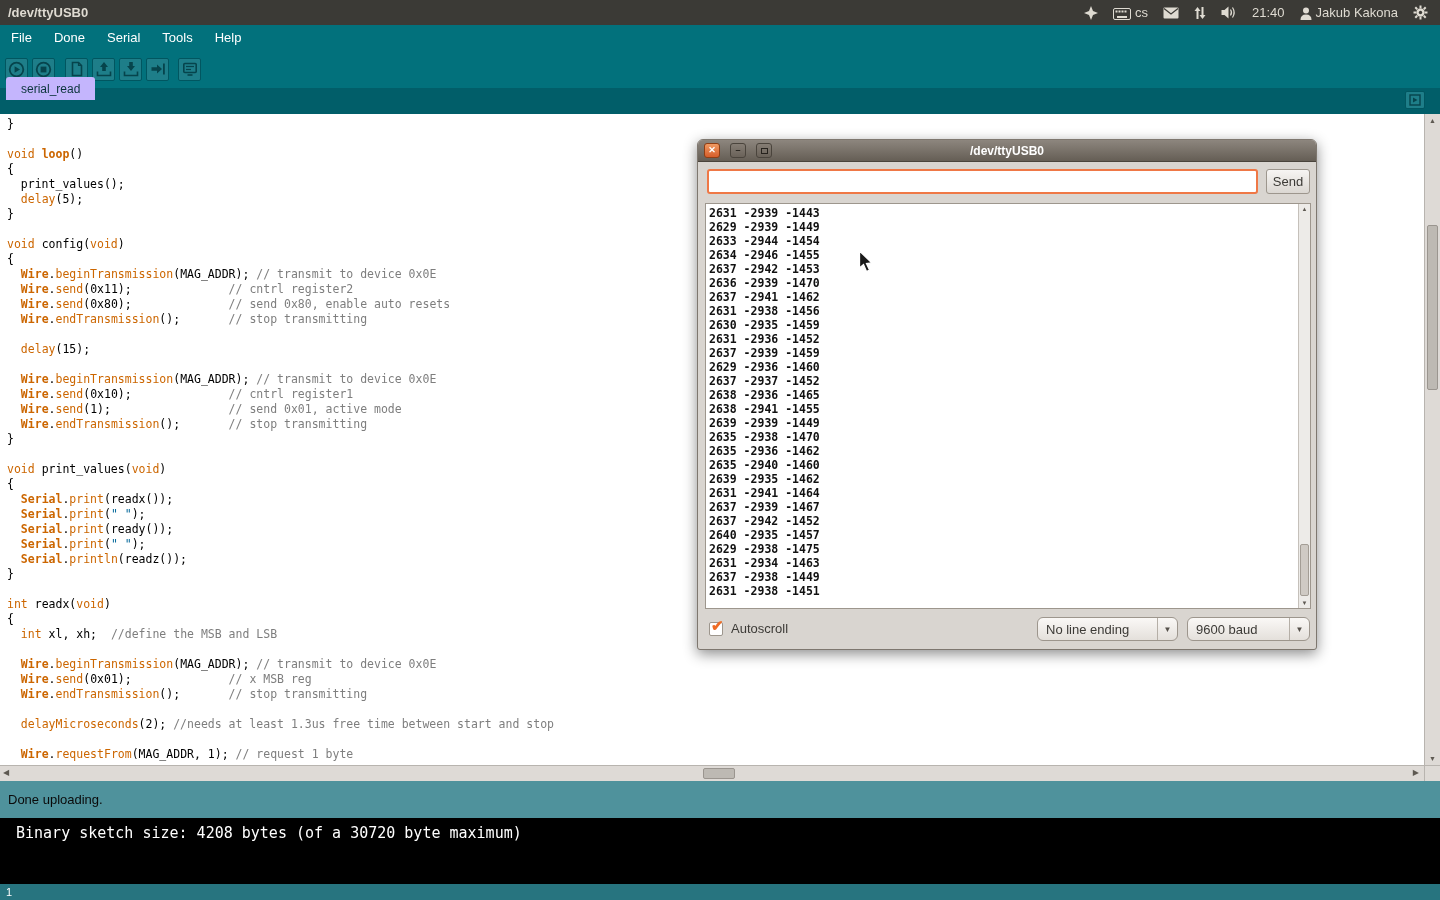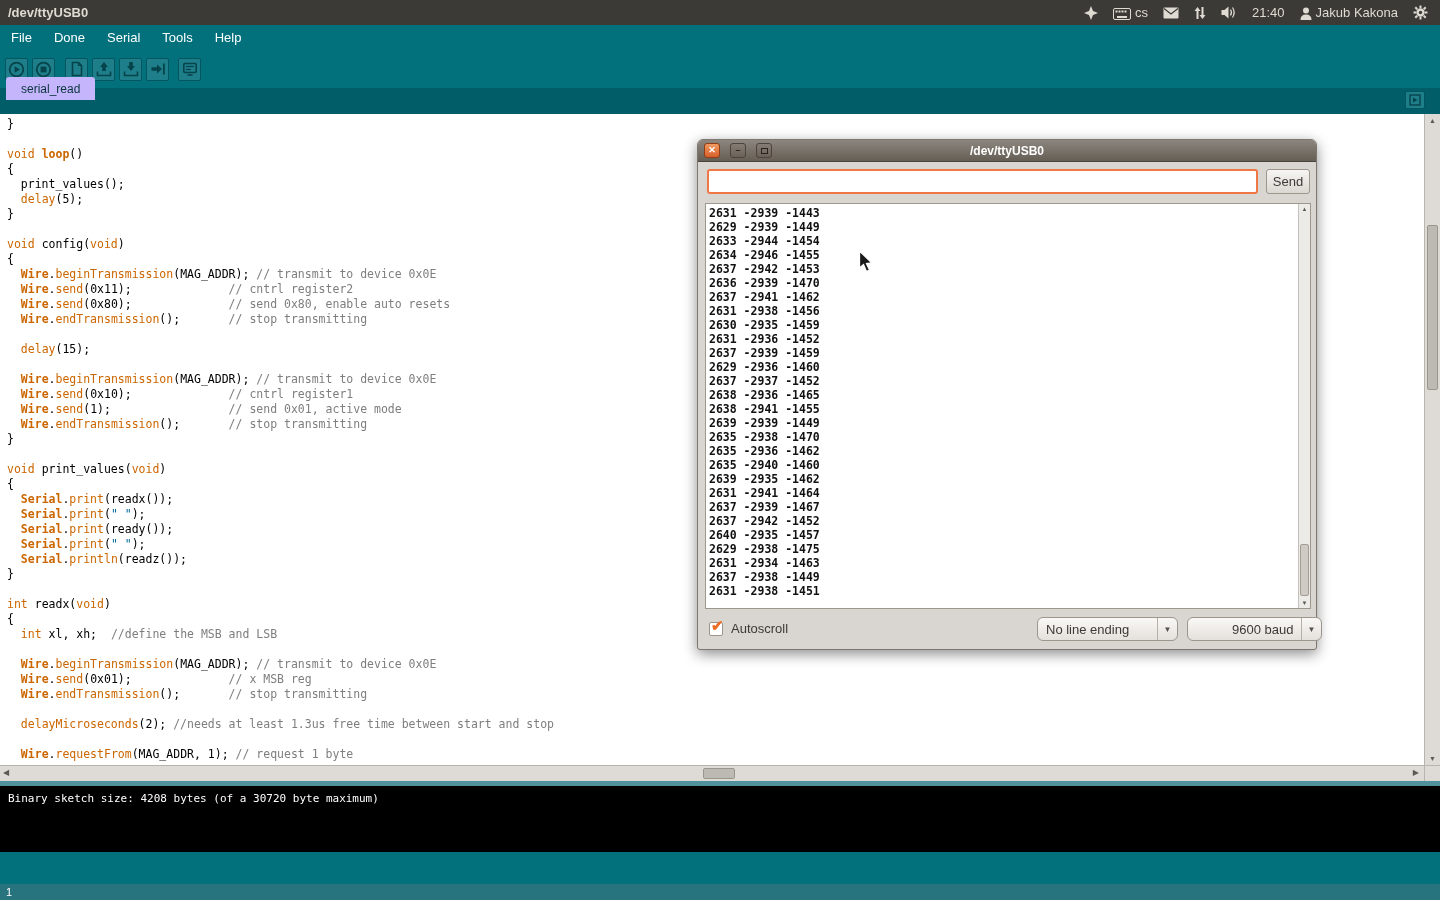--- a/index.html
+++ b/index.html
@@ -42,21 +42,21 @@
   .vscroll { position:absolute; top:114px; right:0; width:16px; height:651px; background:#DEDAD6; border-left:1px solid #B8B4AF; }
   .vthumb { position:absolute; top:111px; left:2px; width:11px; height:165px; background:#BDB9B3; border:1px solid #9A958F; border-radius:2px; }
   .scroll-arrow { position:absolute; width:100%; text-align:center; font-size:7px; color:#5E5952; }
   .hscroll { position:absolute; top:765px; left:0; width:1424px; height:16px; background:#DEDAD6; border-top:1px solid #B8B4AF; }
   .hthumb { position:absolute; left:703px; top:2px; width:32px; height:11px; background:#BDB9B3; border:1px solid #9A958F; border-radius:2px; }
   .harrow { position:absolute; top:2px; font-size:8px; color:#5E5952; }
   .scroll-corner { position:absolute; top:765px; right:0; width:16px; height:16px; background:#DEDAD6; border-top:1px solid #B8B4AF; border-left:1px solid #B8B4AF; }
 
   
   .statusbar { position:absolute; top:781px; left:0; width:1440px; height:37px; background:#4F929C; color:#0A0A0A; font-size:13px; display:flex; align-items:center; padding-left:8px; }
-  .console { position:absolute; top:786px; left:0; width:1440px; height:66px; background:#000000; color:#FFFFFF; font-family:"DejaVu Sans Mono", monospace; font-size:11px; padding:6px 8px; }
+  .console { position:absolute; top:818px; left:0; width:1440px; height:66px; background:#000000; color:#FFFFFF; font-family:"DejaVu Sans Mono", monospace; font-size:15px; padding:6px 16px; }
   .footer { position:absolute; top:884px; left:0; width:1440px; height:16px; background:#27747F; color:#FFFFFF; font-size:11px; display:flex; align-items:center; padding-left:6px; }
 
   
   .serial-window { position:absolute; left:697px; top:139px; width:620px; height:511px; background:#D9D5D0; border:1px solid #7E776F; border-radius:6px 6px 3px 3px; box-shadow:0 4px 14px rgba(0,0,0,0.45); z-index:30; }
   .sw-titlebar { position:relative; height:22px; background:linear-gradient(#8D867E,#655E55); border-radius:5px 5px 0 0; border-bottom:1px solid #4A443C; display:flex; align-items:center; justify-content:center; color:#FFFFFF; font-weight:bold; font-size:12px; }
   .sw-buttons { position:absolute; left:6px; top:3px; display:flex; gap:10px; }
   .sw-btn { width:16px; height:15px; border-radius:3px; display:flex; align-items:center; justify-content:center; font-size:9px; line-height:1; }
   .sw-close { background:linear-gradient(#F09A62,#D75E2B); color:#FFFFFF; border:1px solid #8F3E14; font-weight:bold; }
   .sw-gray { background:linear-gradient(#857D74,#6A6259); color:#26221D; border:1px solid #4A443C; font-weight:bold; }
   .sw-max-glyph { width:7px; height:6px; border:1px solid #26221D; display:block; }
@@ -72,21 +72,21 @@
   .sw-sarrow { position:absolute; width:100%; text-align:center; font-size:6px; color:#5E5952; }
 
   .sw-autoscroll { position:absolute; left:11px; top:481px; display:flex; align-items:center; gap:8px; font-size:13px; color:#3C3A36; }
   .checkbox { width:14px; height:14px; background:#FFFFFF; border:1px solid #9D968D; border-radius:2px; position:relative; }
   .checkmark { position:absolute; left:1px; top:-6px; color:#EE6B24; font-size:15px; font-weight:bold; }
 
   .combo { position:absolute; top:477px; height:24px; background:linear-gradient(#FAF8F6,#E4E0DB); border:1px solid #9D968D; border-radius:6px; font-size:13px; color:#3C3A36; display:flex; align-items:center; }
   .combo-text { padding:0 8px; flex:1; white-space:nowrap; overflow:hidden; }
   .combo-arrow { width:20px; align-self:stretch; border-left:1px solid #B5AFA7; display:flex; align-items:center; justify-content:center; font-size:8px; color:#55504A; }
   .combo-ending { left:339px; width:141px; }
-  .combo-baud { left:489px; width:135px;padding-left:36px; }
+  .combo-baud { left:489px; width:123px; }
 
   .mouse-cursor { position:absolute; left:858px; top:250px; z-index:50; }
 </style>
 </head>
 <body>
 
 <div class="top-panel">
   <span class="panel-title">/dev/ttyUSB0</span>
   <div class="panel-right">
     <span class="tray-item">

